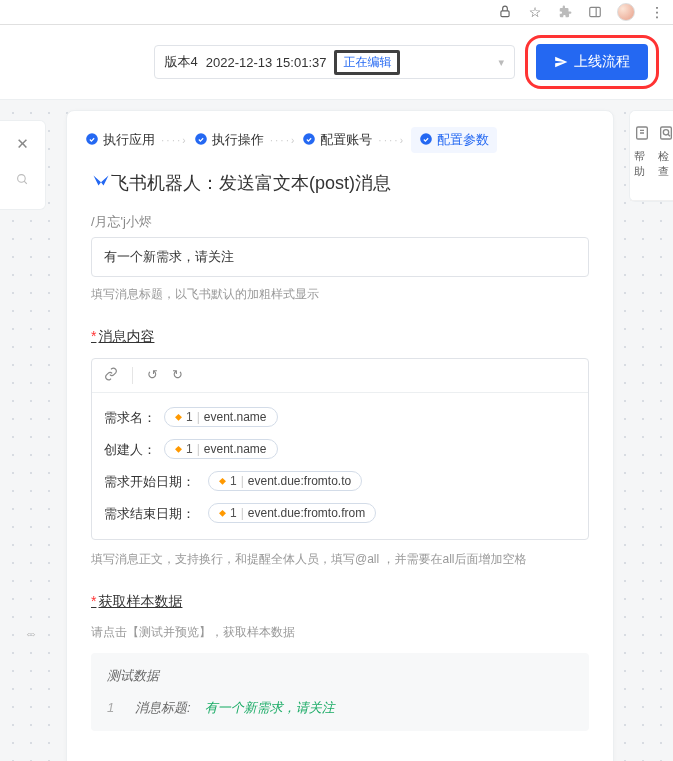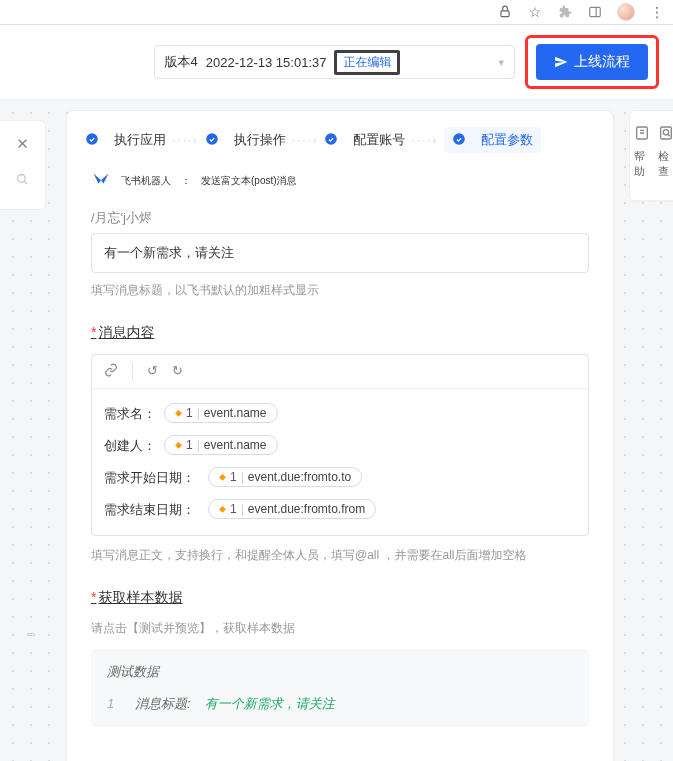--- a/index.html
+++ b/index.html
@@ -6,38 +6,38 @@
 body { width: 673px; height: 761px; background: #f5f6f7; overflow: hidden; position: relative; }
 
 .browser-chrome { height: 25px; background: #fff; border-bottom: 1px solid #e0e0e0; display: flex; justify-content: flex-end; align-items: center; padding: 0 8px; gap: 14px; }
 .browser-chrome .ico { width: 16px; height: 16px; display:flex; align-items:center; justify-content:center; color:#666; font-size:14px; }
 .avatar-ico { width:18px; height:18px; border-radius:50%; background: radial-gradient(circle at 30% 30%, #fce4d6, #e8a08a); border:1px solid #ddd; }
 
 .top-toolbar { height: 75px; background: #fff; border-bottom: 1px solid #eceff1; display:flex; align-items:center; justify-content:flex-end; padding: 0 14px; }
 .version-select { display:flex; align-items:center; border:1px solid #e0e3e8; border-radius:4px; height:34px; padding: 0 10px; font-size:13px; color:#333; gap:8px; margin-right:10px; }
 .editing-badge { font-size:12px; color:#2468f2; border:3px solid #404040; padding:1px 6px; border-radius:2px; }
 .caret { color:#bbb; margin-left:90px; font-size:11px; }
-.publish-wrap { border:3px solid #f33; border-radius:6px; padding:6px 8px; }
+.publish-wrap { border:3px solid #f33; border-radius:16px; padding:6px 8px; }
 .publish-btn { background:#2468f2; color:#fff; border:none; border-radius:4px; height:36px; padding:0 18px; font-size:14px; display:flex; align-items:center; gap:6px; cursor:pointer; }
 
 .work-area { position:absolute; top:100px; left:0; right:0; bottom:0; background: repeating-radial-gradient(circle, #d8dce2 0, #d8dce2 1px, transparent 1px, transparent 100%); background-size: 18px 18px; background-position: 4px 4px; }
 .left-mini { position:absolute; left:0; top:20px; width:46px; height:90px; background:#fff; border-radius:0 6px 6px 0; border:1px solid #eceff1; border-left:none; display:flex; flex-direction:column; align-items:center; padding-top:14px; gap:20px; }
 .left-mini .x { color:#888; font-size:15px; }
 .left-mini .sg { color:#bbb; font-size:13px; }
 
 .main-card { position:absolute; left:66px; top:10px; width:548px; height:660px; background:#fff; border-radius:8px; border:1px solid #eceff1; box-shadow:0 1px 4px rgba(0,0,0,0.03); overflow:hidden; }
 
 .steps { display:flex; align-items:center; padding: 16px 18px 10px; gap:6px; font-size:13px; }
-.step { display:flex; align-items:center; gap:15px; color:#333; }
+.step { display:flex; align-items:center; gap:4px; color:#333; }
 .step .chk { color:#2468f2; font-size:14px; }
 .step.active { color:#2468f2; font-weight:500; background:#f2f6ff; border-radius:4px; padding:4px 8px; }
 .step.active .chk { color:#2468f2; }
 .arrow-dots { color:#ccc; letter-spacing:2px; font-size:10px; }
 
-.app-row { display:flex; align-items:center; padding: 8px 24px 14px; gap:10px; font-size:10px; color:#333; }
+.app-row { display:flex; align-items:center; padding: 8px 24px 14px; font-size:18px; color:#333; }
 .feishu-ico { width:20px; height:20px; display:inline-block; }
 
 .scroll-body { padding: 0 24px; overflow-y:auto; height: calc(100% - 102px); }
 
 .trunc-label { color:#888; font-size:13px; margin-bottom:6px; margin-top:4px; }
 .input-box { border:1px solid #e0e3e8; border-radius:4px; padding:10px 12px; font-size:13px; color:#333; margin-bottom:8px; }
 .helper { font-size:12px; color:#999; margin-bottom:24px; line-height:1.6; }
 
 .section-label { font-size:14px; color:#333; margin-bottom:12px;text-decoration:underline; }
 .section-label .req { color:#f33; margin-right:2px; }

